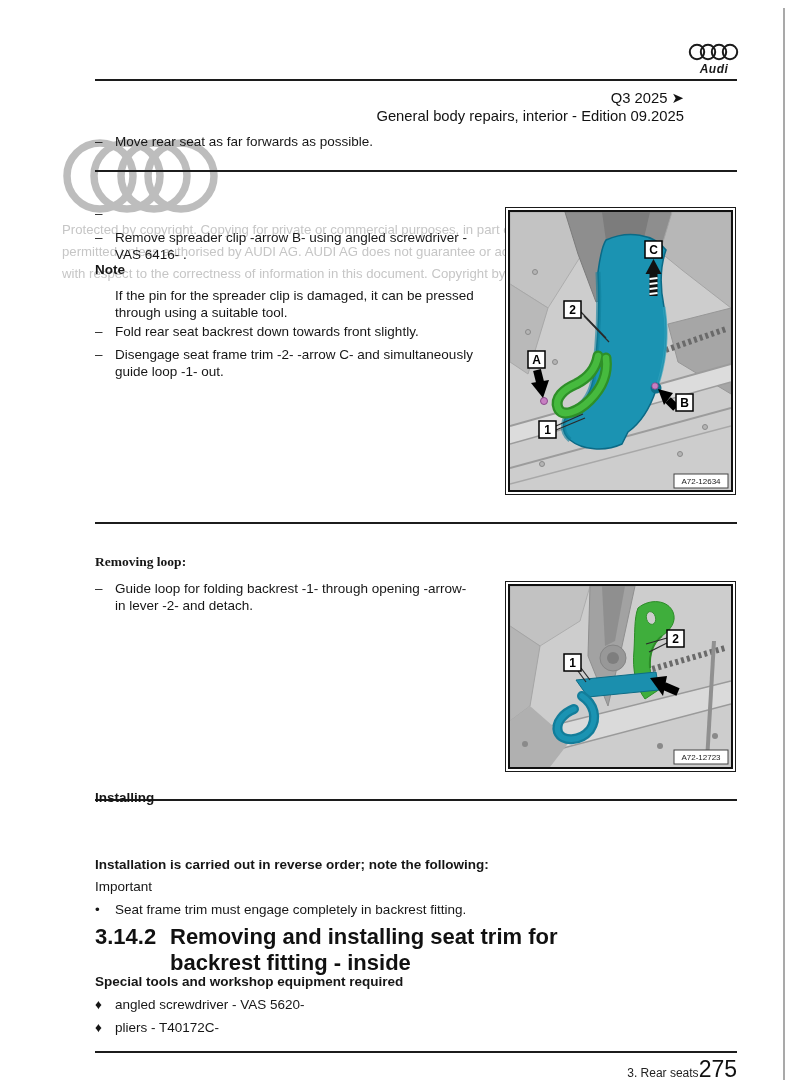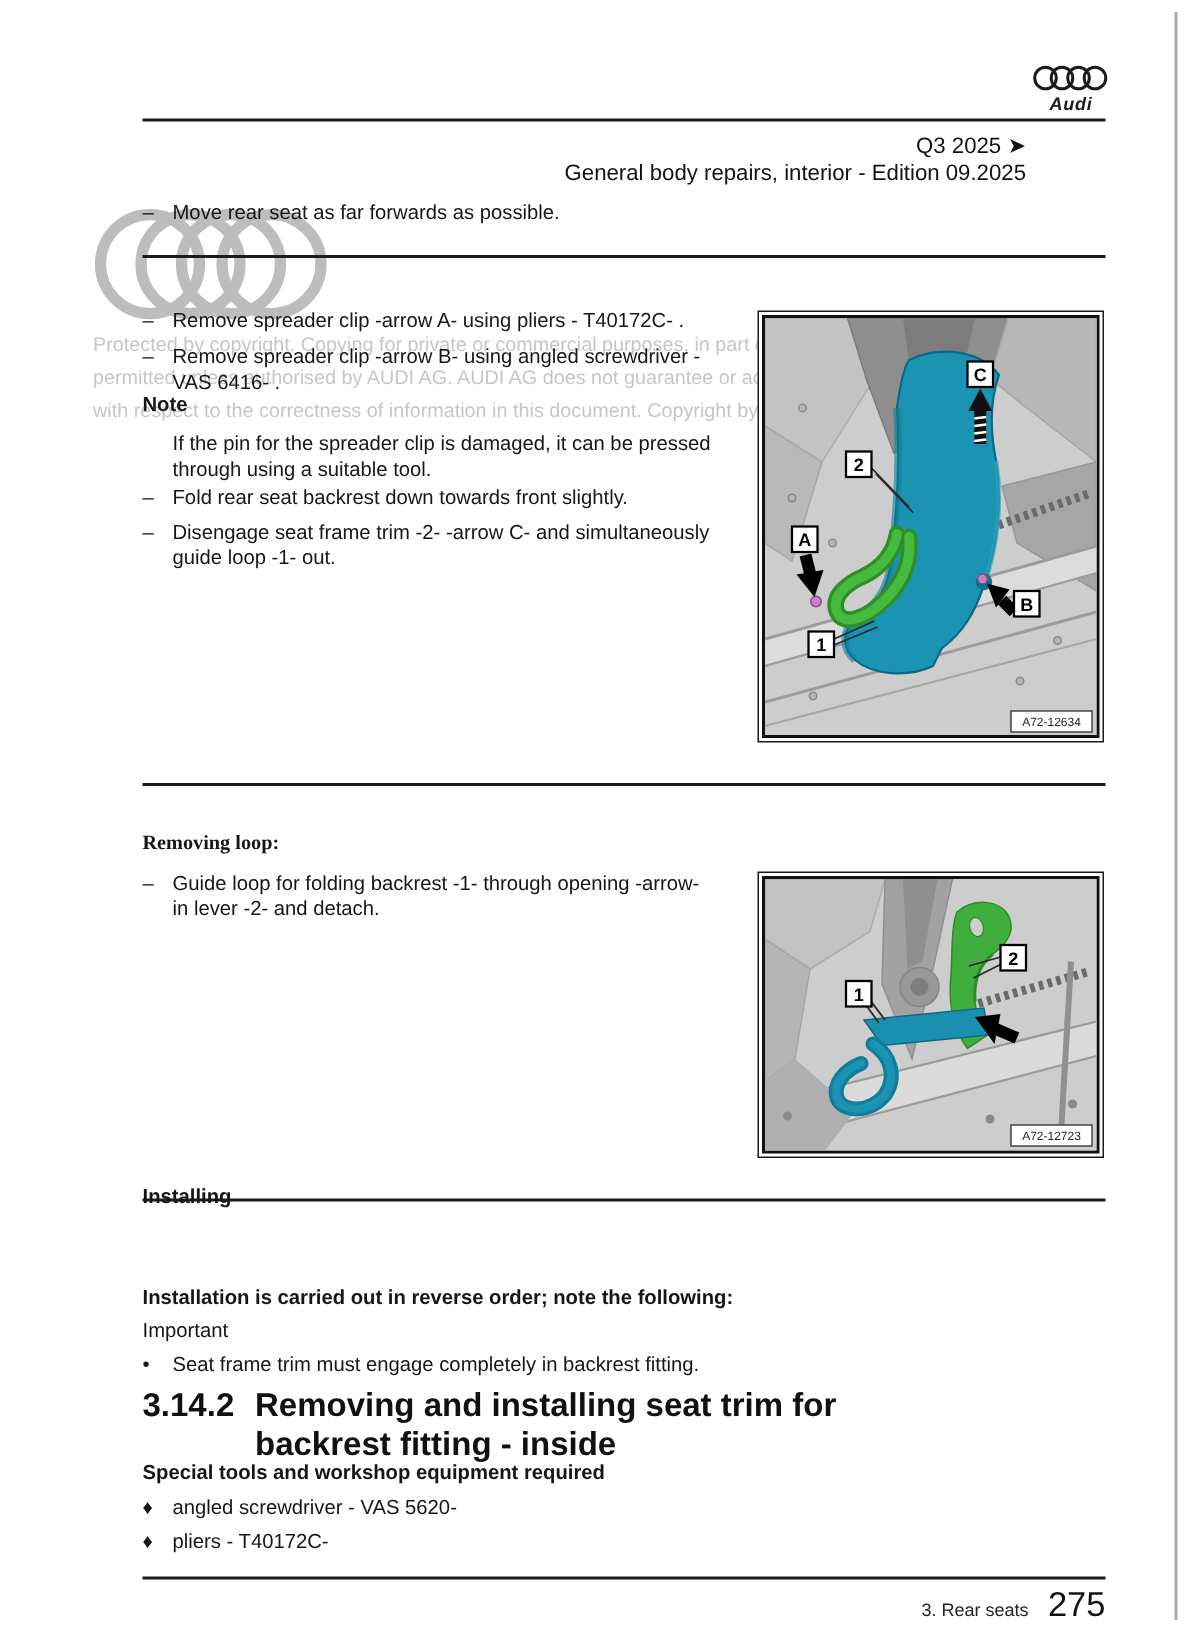--- a/index.html
+++ b/index.html
@@ -21,21 +21,21 @@
   
   .wm-text { position:absolute; left:62px; color:#c6c6c6; font-size:13.2px; white-space:nowrap; z-index:0; }
   
   .fig { position:absolute; background:#ffffff; border:1.5px solid #1a1a1a; padding:2px; z-index:2; }
   .fig-inner { border:2.5px solid #111; line-height:0; }
   
   .sec-head { display:flex; font-size:22px; font-weight:bold; line-height:1.2; color:#111; }
   .sec-num { width:75px; flex:none; }
   .sec-title { white-space:pre-line; }
   
-  .footer-block { position:absolute; right:57px; top:1056px; display:flex; align-items:baseline; gap:13px; }
+  .footer-block { position:absolute; right:57px; top:1056px; display:flex; align-items:baseline; }
   .footer-sec { font-size:12px; color:#222; }
   .footer-page { font-size:23px; color:#111; }
   .edge-line { position:absolute; right:9px; top:8px; width:2px; height:1072px; background:#a9a9a9; }
   svg text.callout { font-size:12px; font-weight:bold; fill:#000; }
   svg text.figid { font-size:8px; fill:#222; }
 </style>
 </head>
 <body>
 
 <svg class="abs" style="left:60px; top:136px; z-index:0;" width="160" height="80" viewBox="0 0 160 80">
@@ -72,21 +72,20 @@
 
 <div class="abs body-text dash-item" style="left:95px; top:134px; width:400px; z-index:1;">
   <span class="dash-col">–</span>
   <span class="itxt">Move rear seat as far forwards as possible.</span>
 </div>
 
 <div class="rule" style="left:95px; top:170px; width:642px;"></div>
 
 <div class="abs body-text dash-item" style="left:95px; top:206px; width:400px; z-index:1;">
   <span class="dash-col">–</span>
-  <span class="itxt">Remove spreader clip -arrow A- using pliers - T40172C- .</span>
 </div>
 
 <div class="abs body-text dash-item" style="left:95px; top:230px; width:400px; z-index:1;">
   <span class="dash-col">–</span>
   <span class="itxt">Remove spreader clip -arrow B- using angled screwdriver -
 VAS 6416- .</span>
 </div>
 
 <div class="abs body-text bold" style="left:95px; top:262px; z-index:1;">Note</div>
 

